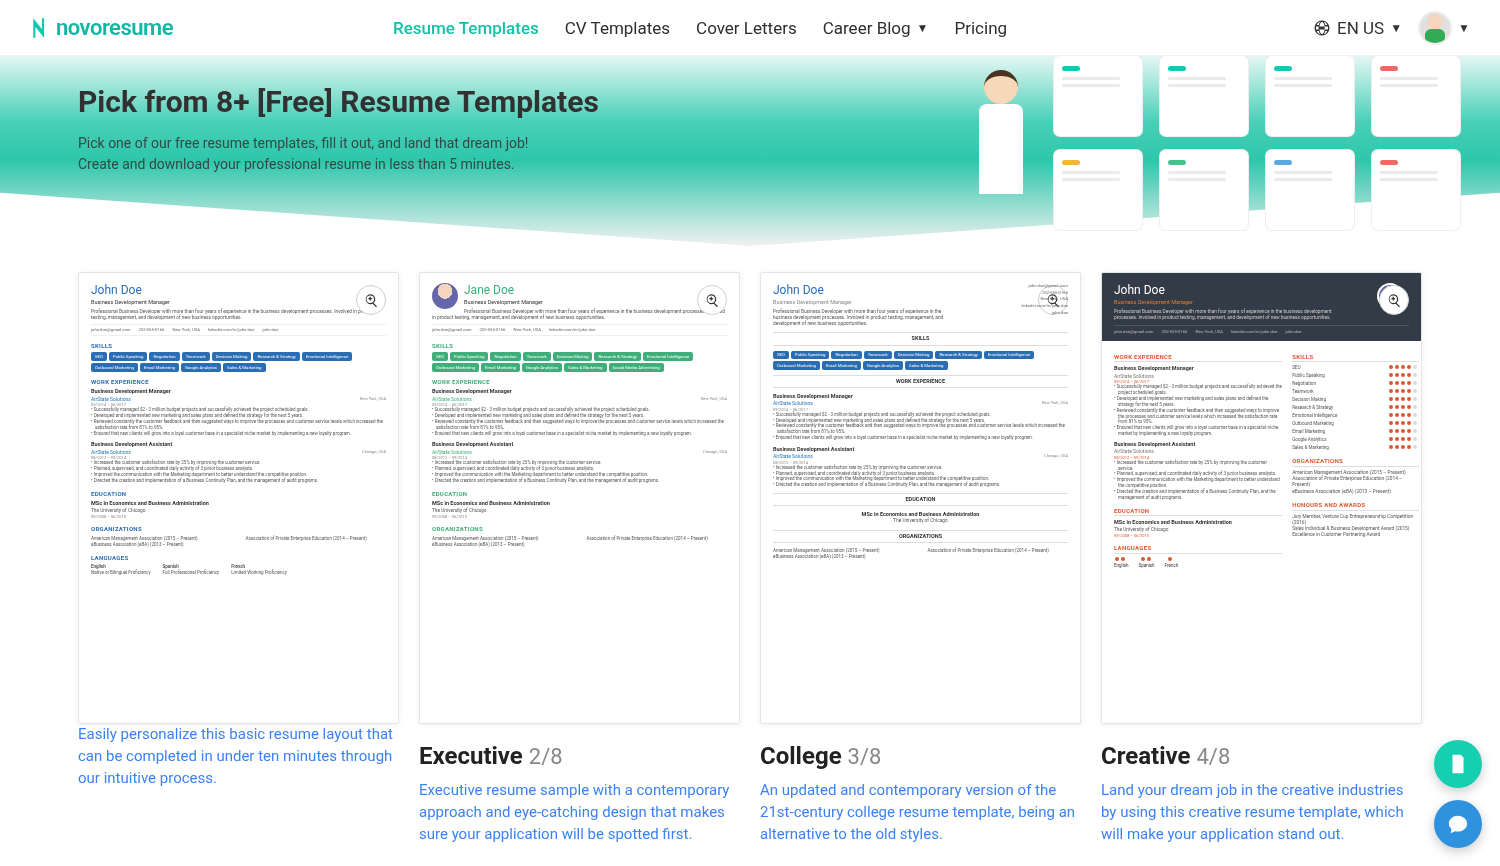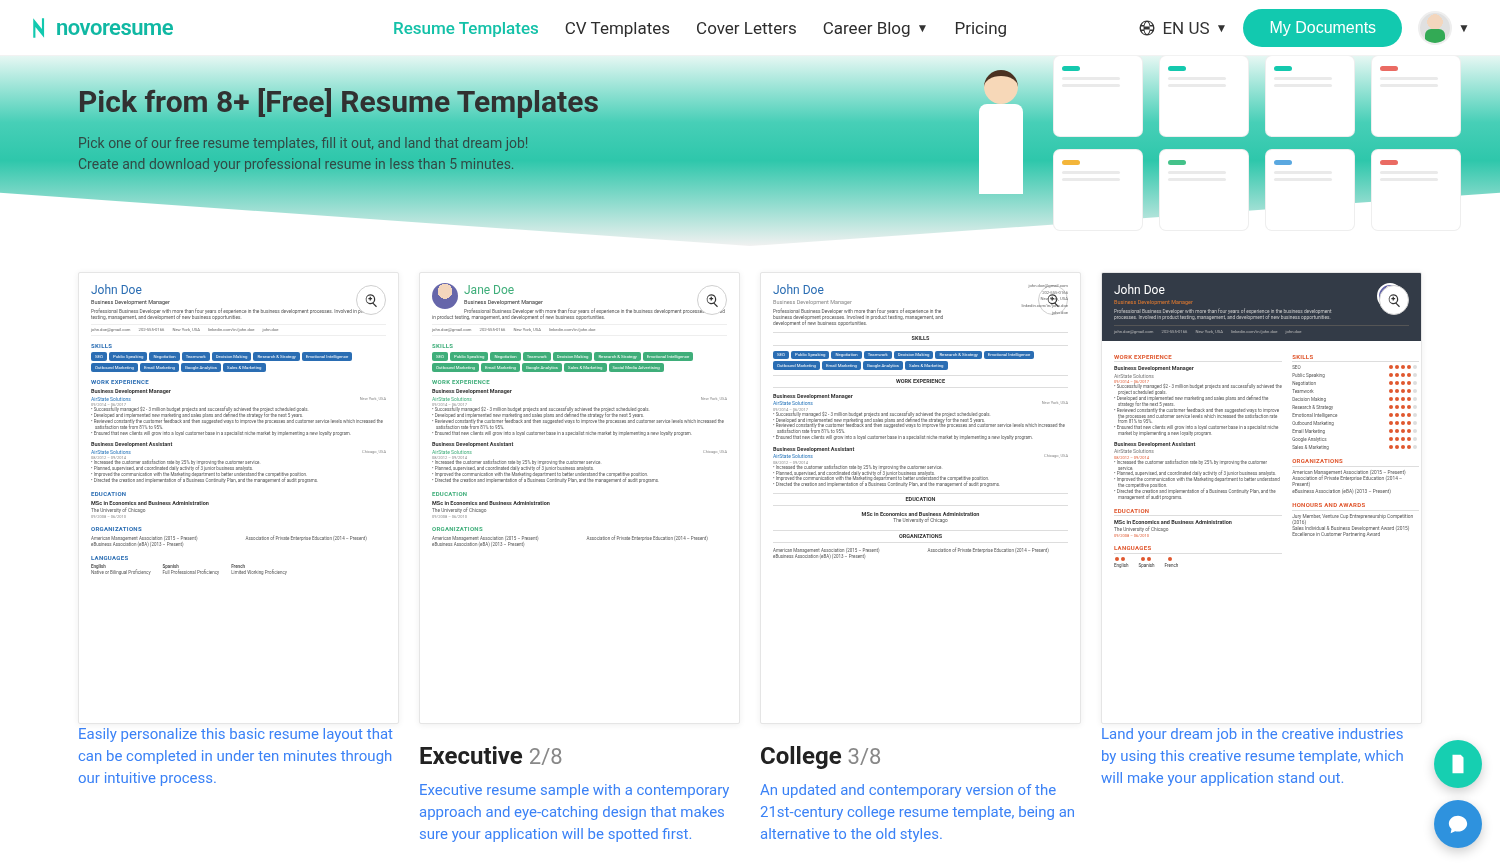--- a/index.html
+++ b/index.html
@@ -106,21 +106,20 @@
     <span class="nav-link">Pricing</span>
   </div>
   <div class="nav-right">
     <span class="lang">
       <svg width="18" height="18" viewBox="0 0 24 24">
           <path d="M12 2a10 10 0 100 20 10 10 0 000-20zm0 2c1.6 0 3 2.7 3.5 6h-7C9 6.7 10.4 4 12 4zm-8 8c0-.7.1-1.3.2-2h3.3c-.1.7-.1 1.3-.1 2s0 1.3.1 2H4.2c-.1-.7-.2-1.3-.2-2zm1 4h2.7c.4 2 1.1 3.6 2 4.6-2-.7-3.7-2.4-4.7-4.6zm2.7-8H5c1-2.2 2.7-3.9 4.7-4.6-.9 1-1.6 2.6-2 4.6zM12 20c-1.6 0-3-2.7-3.5-6h7c-.5 3.3-1.9 6-3.5 6zm3.6-8c0-.7 0-1.3-.1-2h4.3c.1.7.2 1.3.2 2s-.1 1.3-.2 2h-4.3c.1-.7.1-1.3.1-2zm-1.3 8.6c.9-1 1.6-2.6 2-4.6H19c-1 2.2-2.7 3.9-4.7 4.6zM16.3 8c-.4-2-1.1-3.6-2-4.6 2 .7 3.7 2.4 4.7 4.6h-2.7z" fill="#333"></path>
         </svg>
       <span>EN US</span>
       <span class="drop-tri">▼</span>
     </span>
-    <button class="btn-docs">My Documents</button>
     <span class="avatar-wrap">
       <span class="avatar"></span>
       <span class="drop-tri">▼</span>
     </span>
   </div>
 </div>
 
 <div class="hero">
   <div class="hero-bg"></div>
   <div class="hero-copy">
@@ -506,20 +505,21 @@
           <div class="para">American Management Association (2015 – Present)</div>
           <div class="para">Association of Private Enterprise Education (2014 – Present)</div>
           <div class="para">eBusiness Association (eBA) (2013 – Present)</div>
           <div class="section-hd">HONOURS AND AWARDS</div>
           <div class="para">Jury Member, Venture Cup Entrepreneurship Competition (2016)</div>
           <div class="para">Sales Individual &amp; Business Development Award (2015)</div>
           <div class="para">Excellence in Customer Partnering Award</div>
         </div>
       </div>
     </div>
+    <div class="tpl-title"><span>Creative</span> <span class="idx">4/8</span></div>
     <div class="tpl-desc">Land your dream job in the creative industries by using this creative resume template, which will make your application stand out.</div>
   </div>
 
 </div>
 
 <div class="fab-col">
   <div class="fab teal">
       <svg viewBox="0 0 24 24">
         <path d="M6 2h9l3 3v17H6V2zm2 5h8v2H8V7zm0 4h8v2H8v-2zm0 4h5v2H8v-2z"></path>
       </svg>

